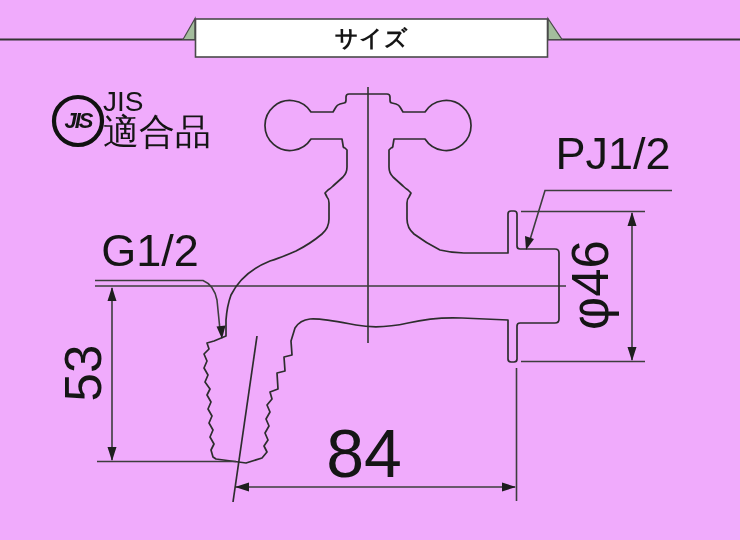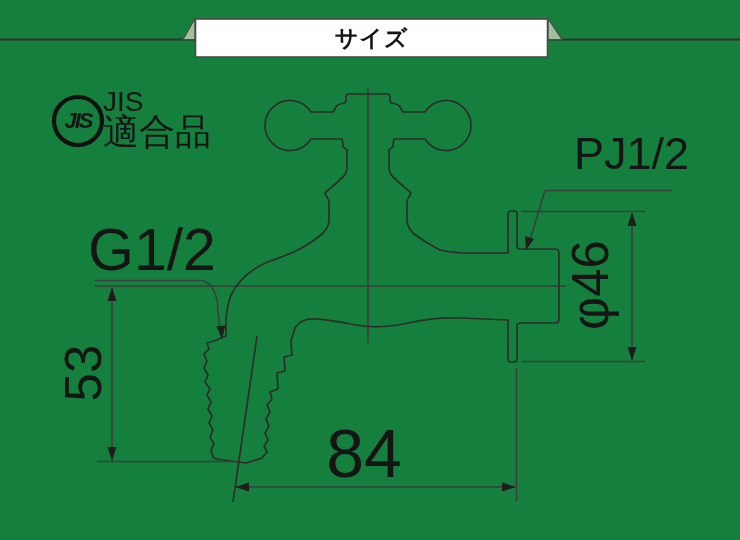--- a/index.html
+++ b/index.html
@@ -1,35 +1,35 @@
 <!DOCTYPE html>
 <html><head>
 <meta charset="utf-8">
 <style>
   html,body{margin:0;padding:0;background:#fff;}
   .stage{
-    position:relative;width:740px;height:540px;background:#15803d;overflow:hidden;
+    position:relative;width:740px;height:540px;background:#f0abfc;overflow:hidden;
     font-family:"Liberation Sans","DejaVu Sans",sans-serif;color:#111;
   }
   .stage svg{position:absolute;left:0;top:0;}
   .txt{position:absolute;white-space:nowrap;color:#151515;}
   .tab-label{
     left:195px;top:19px;width:353px;height:38px;
     display:flex;align-items:center;justify-content:center;
     font-size:23px;font-weight:bold;letter-spacing:1px;
   }
   .jis-mark{
     left:52px;top:96px;width:52px;height:50px;
     display:flex;align-items:center;justify-content:center;
     font-size:22px;font-weight:900;font-style:italic;letter-spacing:-2px;
   }
   .jis-line1{left:103px;top:88px;font-size:28px;line-height:28px;}
   .jis-line2{left:103px;top:118px;font-size:36px;line-height:28px;}
-  .g-label{left:88px;top:228px;width:124px;text-align:center;font-size:59px;line-height:45px;}
-  .pj-label{left:537px;top:131px;width:152px;text-align:right;font-size:45px;line-height:45px;}
+  .g-label{left:88px;top:228px;width:124px;text-align:center;font-size:45px;line-height:45px;}
+  .pj-label{left:537px;top:131px;width:152px;text-align:center;font-size:45px;line-height:45px;}
   .dim-53{
     left:33px;top:348px;width:100px;height:50px;
     display:flex;align-items:center;justify-content:center;
     font-size:51px;transform:rotate(-90deg);
   }
   .dim-phi46{
     left:530px;top:259px;width:120px;height:52px;
     display:flex;align-items:center;justify-content:center;
     font-size:51px;transform:rotate(-90deg);
   }

